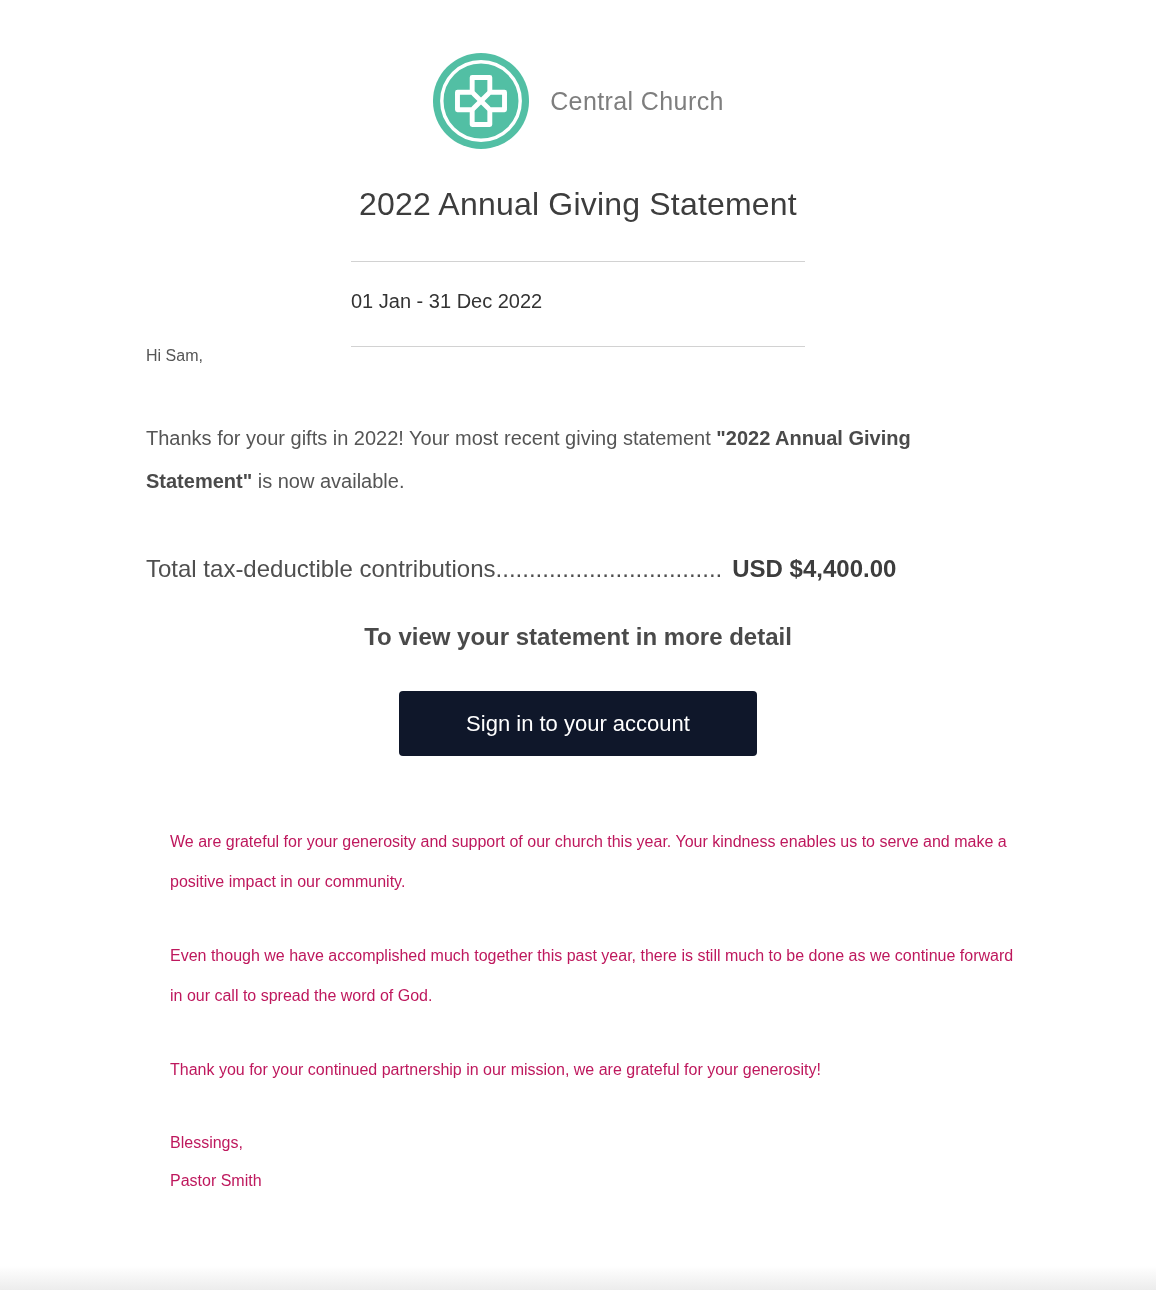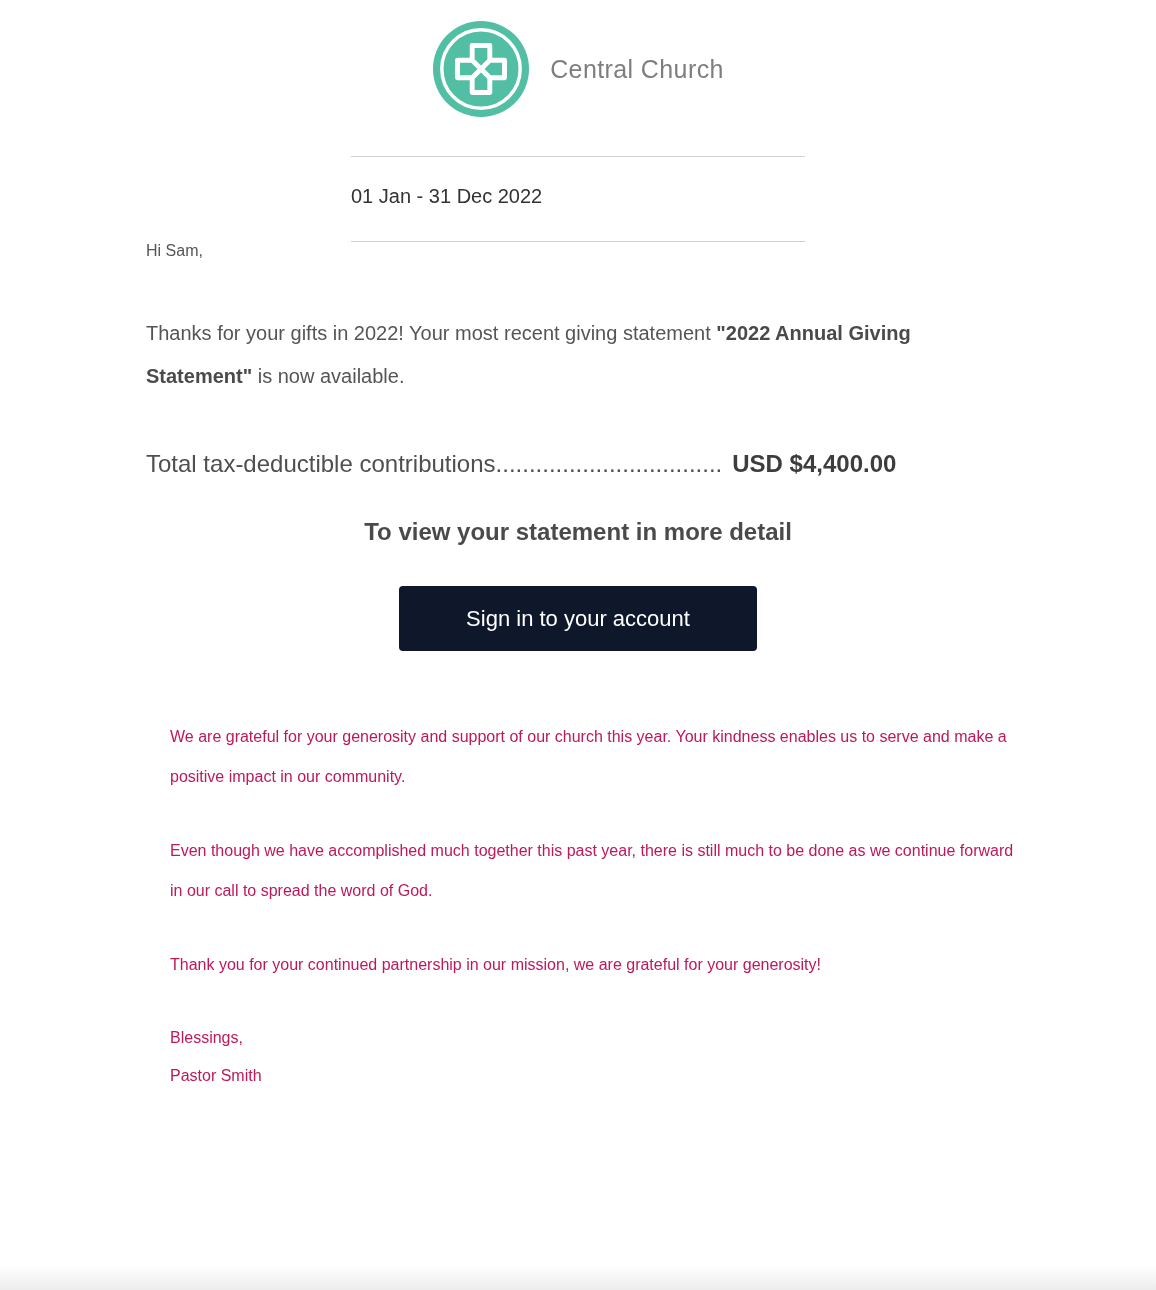--- a/index.html
+++ b/index.html
@@ -12,20 +12,21 @@
     overflow: hidden;
   }
 
   
   .logo-row {
     display: flex;
     align-items: center;
     justify-content: center;
     padding-top: 20px;
     gap: 20px;
+    margin-top: 32px;
   }
   .logo-badge { width: 98px; height: 98px; }
   .brand-name {
     font-size: 25px;
     font-weight: 300;
     color: #7e7e7e;
     letter-spacing: 0.4px;
   }
 
   
@@ -114,20 +115,21 @@
         <circle cx="50" cy="50" r="49" fill="#52bfa4"></circle>
         <circle cx="50" cy="50" r="40" fill="none" stroke="#ffffff" stroke-width="3.5"></circle>
         <path d="M41 26 h18 v15 h15 v18 h-15 v15 h-18 v-15 h-15 v-18 h15 z" fill="none" stroke="#ffffff" stroke-width="5" stroke-linejoin="round"></path>
         <line x1="42.5" y1="42.5" x2="57.5" y2="57.5" stroke="#ffffff" stroke-width="5" stroke-linecap="round"></line>
         <line x1="57.5" y1="42.5" x2="42.5" y2="57.5" stroke="#ffffff" stroke-width="5" stroke-linecap="round"></line>
       </svg>
     </div>
     <span class="brand-name">Central Church</span>
   </div>
 
+  <h1 class="page-title">2022 Annual Giving Statement</h1>
 
   <div class="date-section">
     <hr class="rule">
     <div class="date-range">01 Jan - 31 Dec 2022</div>
     <hr class="rule">
   </div>
 
   <div class="content-a">
     <div class="greeting">Hi Sam,</div>
 

